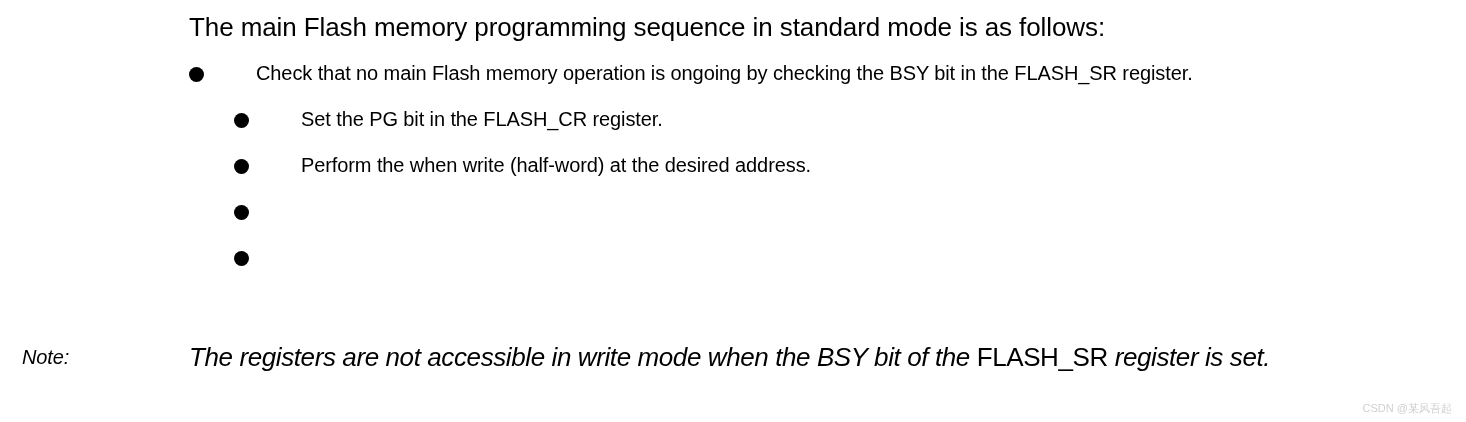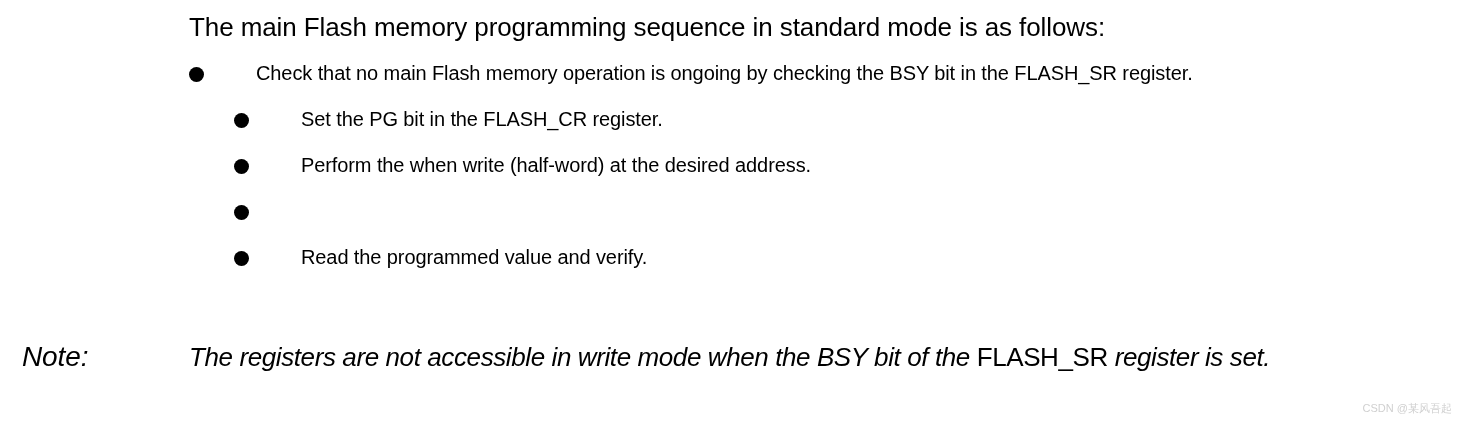--- a/index.html
+++ b/index.html
@@ -75,21 +75,21 @@
   .note-block {
     position: absolute;
     left: 0;
     top: 340px;
     width: 1466px;
   }
   .note-label {
     position: absolute;
     left: 22px;
     top: 0;
-    font-size: 28px;
+    font-size: 20px;
     line-height: 34px;
     font-style: italic;
     letter-spacing: -0.1px;
   }
   .note-body {
     position: absolute;
     left: 189px;
     top: 0;
     width: 1272px;
     font-size: 26px;
@@ -136,21 +136,20 @@
       <span class="bullet-mark"></span>
       <div class="bullet-text">Perform the when write (half-word) at the desired address.</div>
     </div>
 
     <div class="bullet-row compact">
       <span class="bullet-mark"></span>
     </div>
 
     <div class="bullet-row compact">
       <span class="bullet-mark"></span>
-      <div class="bullet-text">Read the programmed value and verify.</div>
     </div>
 
   </div>
 
   <div class="note-block">
     <div class="note-label">Note:</div>
     <div class="note-body">
       <span>The registers are not accessible in write mode when the BSY bit of the </span><span class="upright">FLASH_SR</span><span> register is set.</span>
     </div>
   </div>

